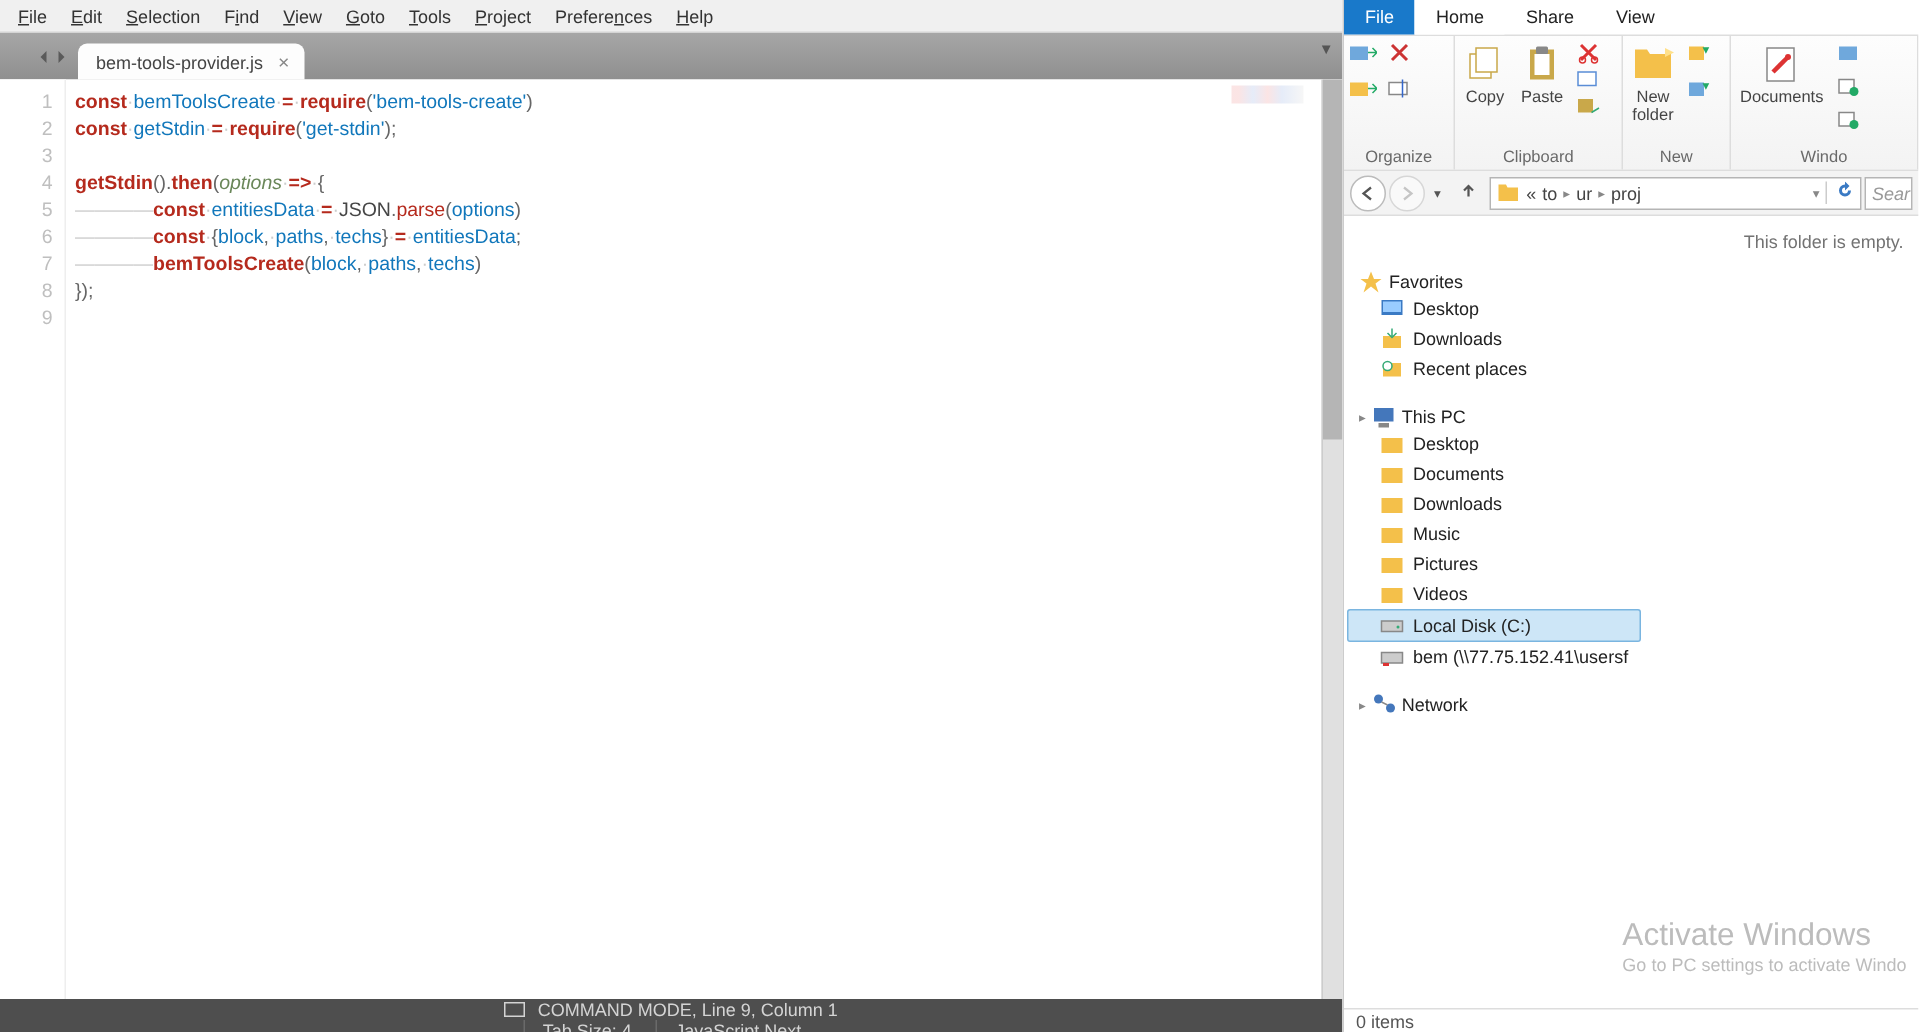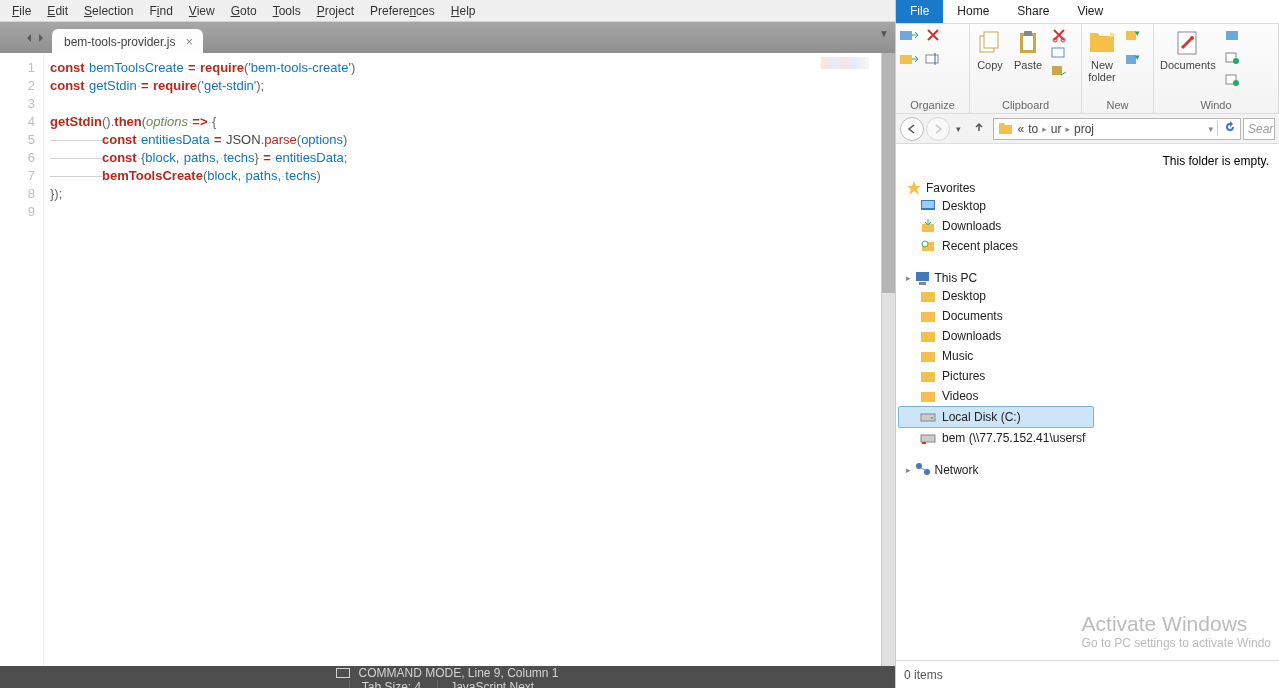--- a/index.html
+++ b/index.html
@@ -65,27 +65,27 @@
 .addrbox .sep { color: #888; font-size: 9px; }
 .searchbox { width: 32px; height: 22px; border: 1px solid #b5b5b5; background: #fff; display: flex; align-items: center; padding: 0 4px; color: #999; font-style: italic; font-size: 12px; }
 
 .explorer-body { flex: 1; display: flex; }
 .navpane { width: 200px; padding: 6px 2px; overflow: hidden; margin-top: 30px; }
 .nav-group { margin-bottom: 14px; }
 .nav-item { display: flex; align-items: center; gap: 6px; padding: 2px 0 2px 22px; font-size: 12px; cursor: default; }
 .nav-header { padding-left: 8px; font-size: 12px; display: flex; align-items: center; gap: 4px; }
 .nav-item.selected { background: #cde6f7; border: 1px solid #7ab5e0; padding-left: 21px; border-radius: 2px; }
 .nic { width: 16px; height: 16px; flex-shrink: 0; }
-.contentpane { flex: 1; padding: 10px; color: #000000; font-size: 12px; text-align: right; }
+.contentpane { flex: 1; padding: 10px; color: #737373; font-size: 12px; text-align: right; }
 
 .watermark { position: absolute; right: 8px; bottom: 38px; color: #bfbfbf; text-align: left; pointer-events: none; }
 .watermark .t1 { font-size: 21px; font-weight: 300; color: #bcbcbc; }
 .watermark .t2 { font-size: 12px; color: #bcbcbc; }
 
-.explorer-status { height: 28px; border-top: 1px solid #ddd; padding: 0 8px; font-size: 12px; color: #555; display: flex; align-items: center; }
+.explorer-status { height: 16px; border-top: 1px solid #ddd; padding: 0 8px; font-size: 12px; color: #555; display: flex; align-items: center; }
 </style>
 </head>
 <body>
 
 <div class="editor">
 
   <div class="menubar">
     <span><u>F</u>ile</span>
     <span><u>E</u>dit</span>
     <span><u>S</u>election</span>

